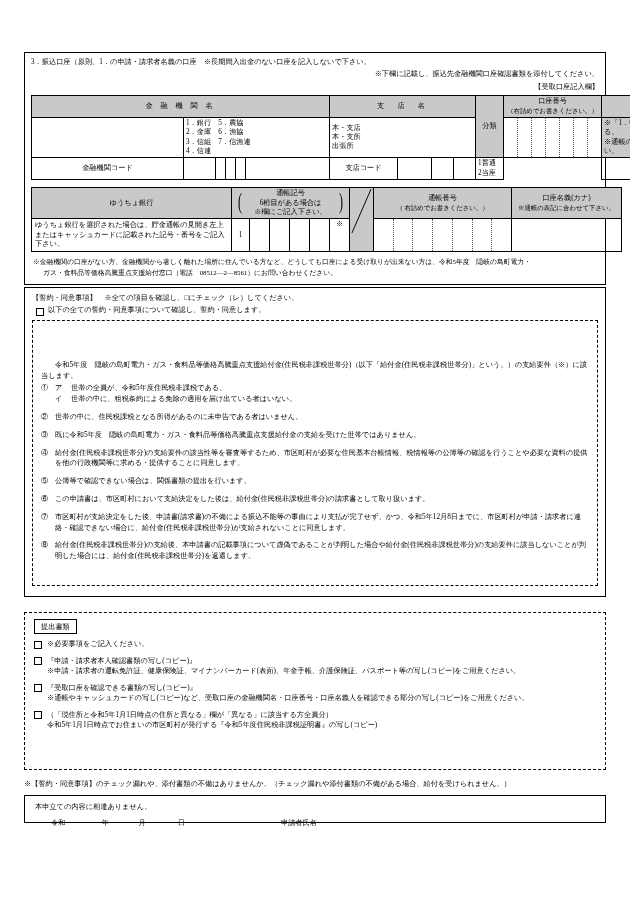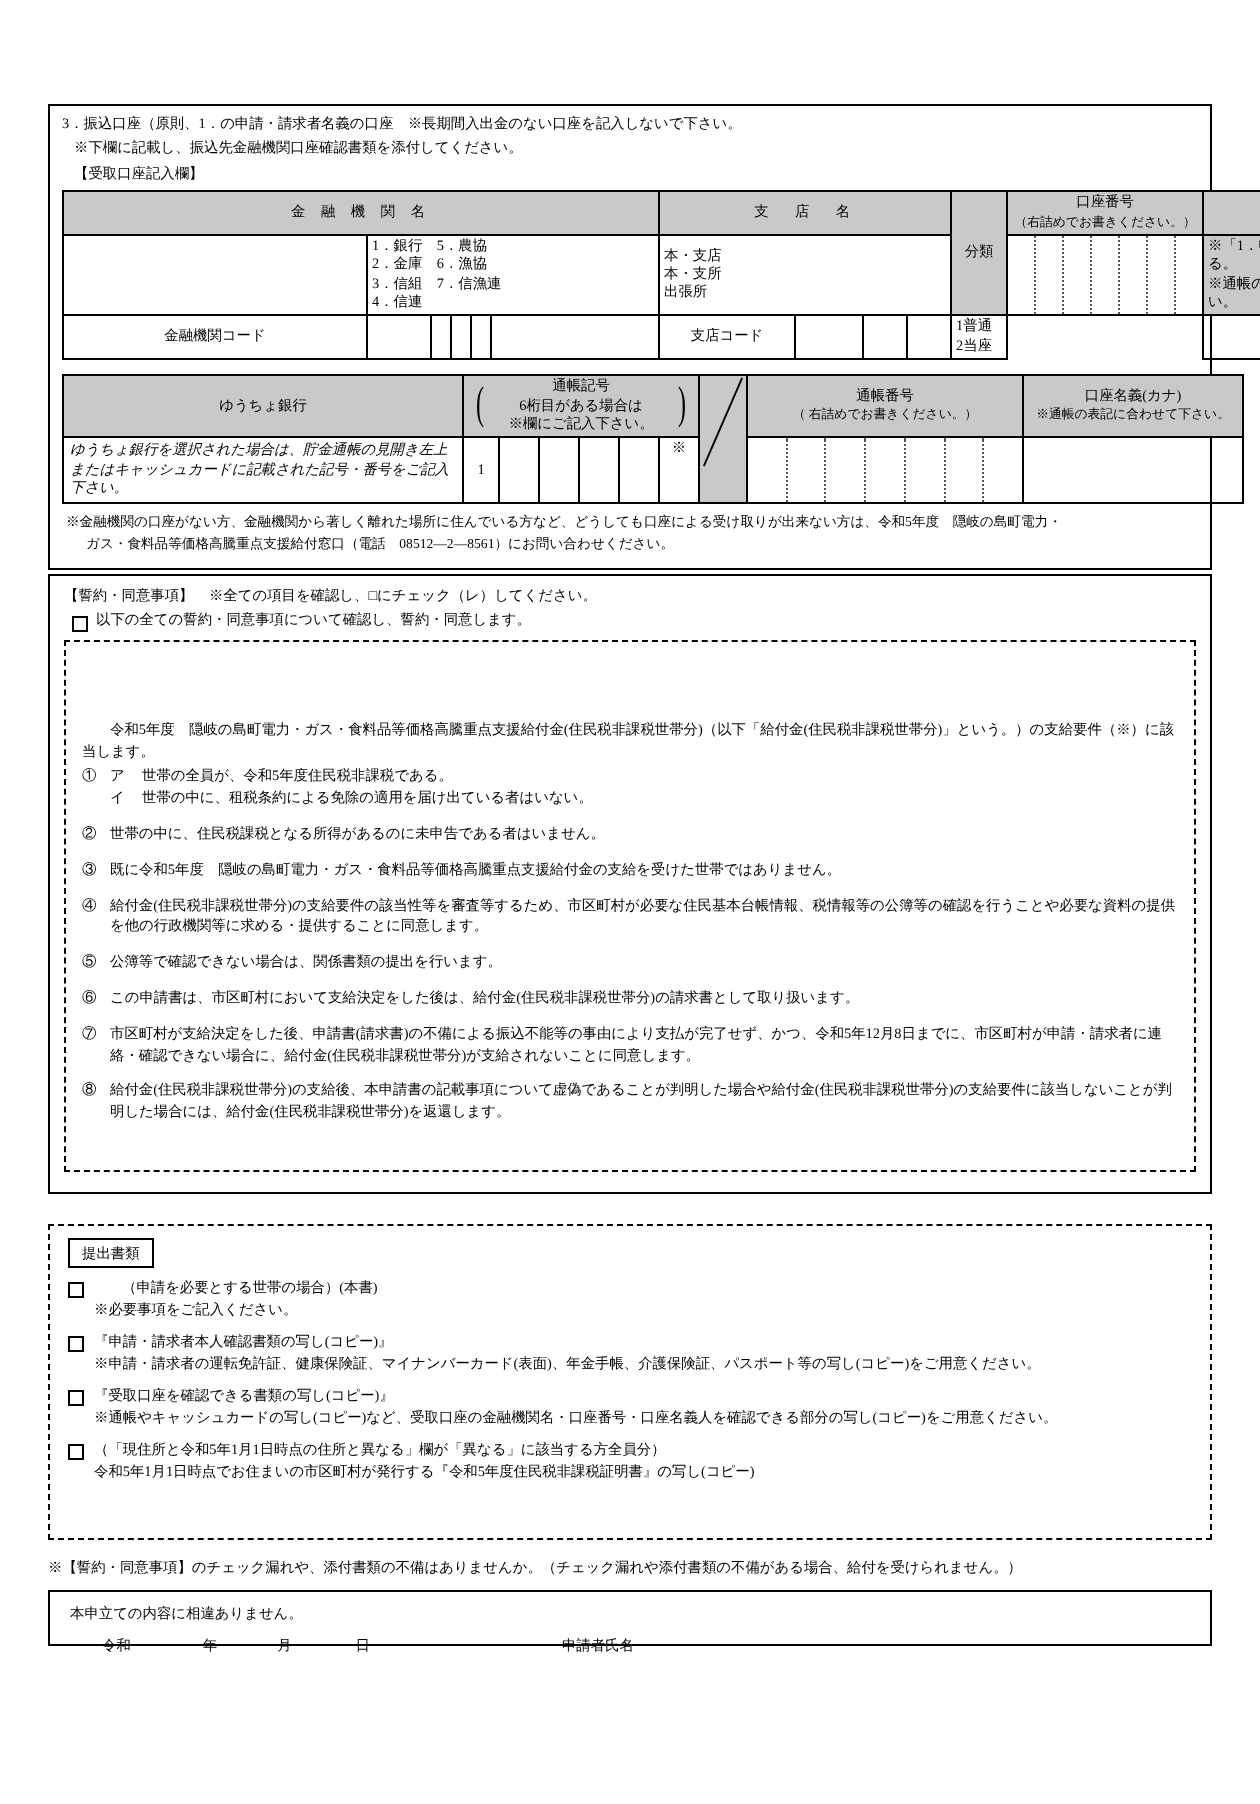--- a/index.html
+++ b/index.html
@@ -37,21 +37,21 @@
     padding: 4px 6px 6px 6px;
   }
   .sec-title {
     display: inline;
     text-align: right;
   }
   .line {
     margin: 0 0 2px 0;
     white-space: nowrap;
   }
-  .line.indent { padding-left: 6px; }
+  .line.indent { padding-left: 6px; text-align: right; }
 
   table.bk {
     border-collapse: collapse;
     width: 100%;
     table-layout: fixed;
     margin-top: 3px;
   }
   table.bk td, table.bk th {
     border: 0.9px solid #000;
     padding: 1px 2px;
@@ -106,21 +106,20 @@
     padding-right: 3px !important;
   }
 
   
   table.yu { margin-top: 7px; }
   .yu-note {
     font-size: 6.6px;
     line-height: 1.45;
     text-align: left;
     padding: 2px 3px !important;
-    font-style: italic;
   }
   .brace {
     position: relative;
     font-size: 6.3px;
     line-height: 1.3;
     text-align: center;
   }
   .brace .bl, .brace .br {
     position: absolute;
     font-size: 12px;
@@ -464,21 +463,20 @@
       </div>
     </div>
   </div>
 
   <div class="sec-docs">
     <div class="docs-label">提出書類</div>
 
     <div class="doc-item" style="margin-top:2px">
       <span class="chk"></span>
       <span class="txt">
-        <span class="sub1">（申請を必要とする世帯の場合）(本書)</span>
         <span class="sub0">※必要事項をご記入ください。</span>
       </span>
     </div>
 
     <div class="doc-item">
       <span class="chk"></span>
       <span class="txt">
         <span class="sub0">『申請・請求者本人確認書類の写し(コピー)』</span>
         <span class="sub0">※申請・請求者の運転免許証、健康保険証、マイナンバーカード(表面)、年金手帳、介護保険証、パスポート等の写し(コピー)をご用意ください。</span>
       </span>

